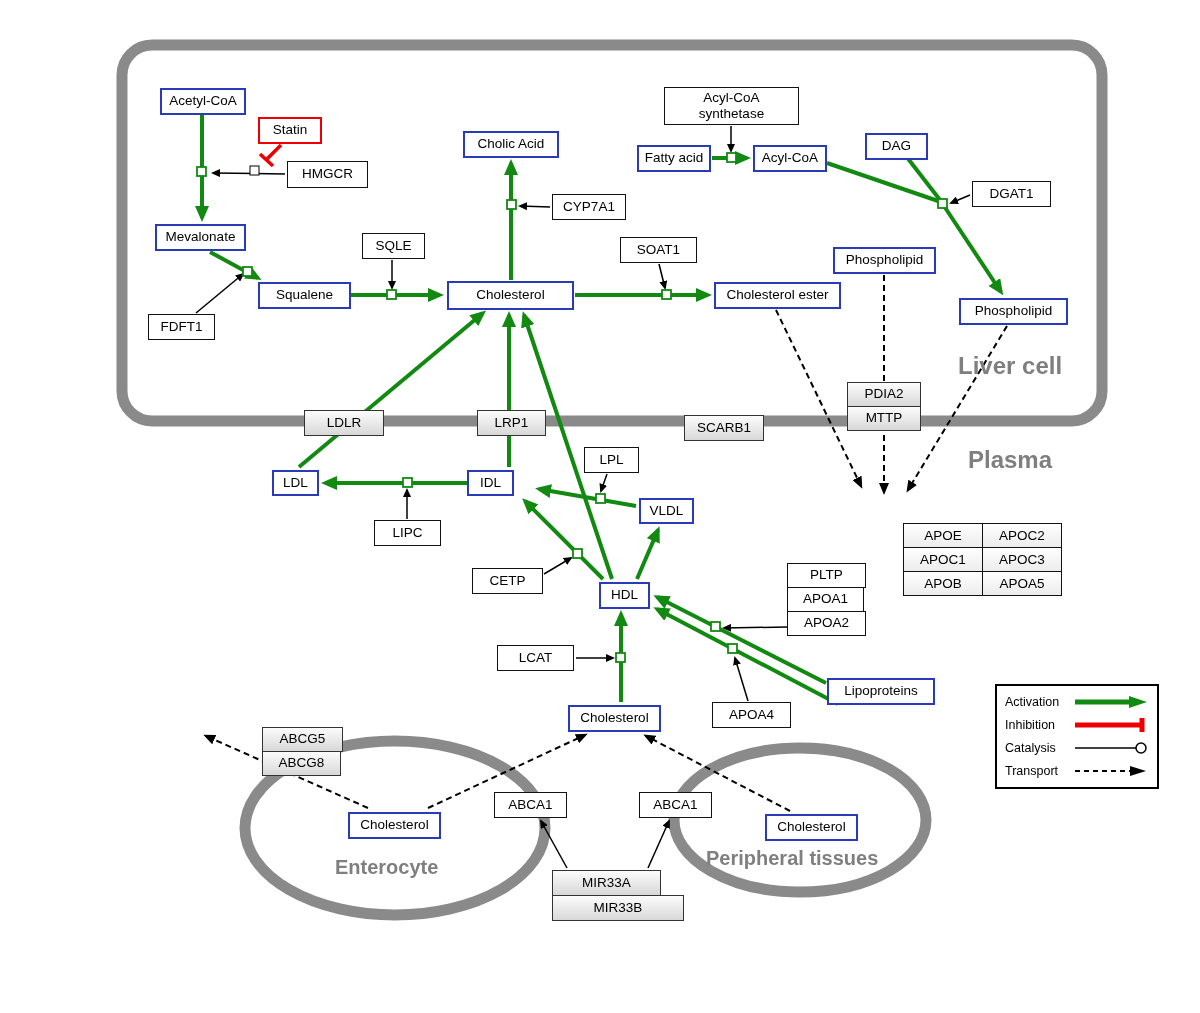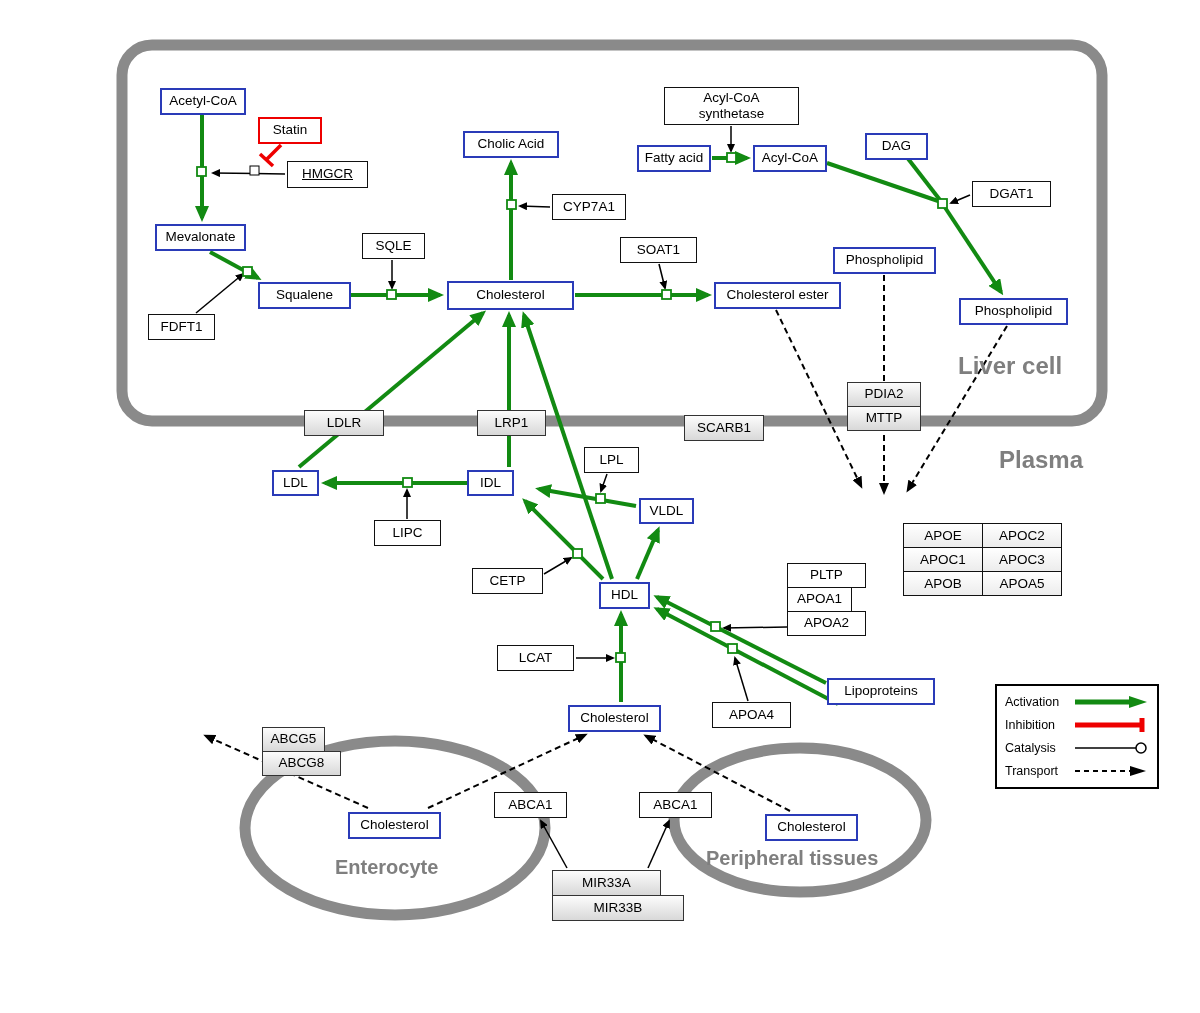--- a/index.html
+++ b/index.html
@@ -107,27 +107,27 @@
       <rect x="596" y="494" width="9" height="9"></rect>
       <rect x="573" y="549" width="9" height="9"></rect>
       <rect x="616" y="653" width="9" height="9"></rect>
       <rect x="711" y="622" width="9" height="9"></rect>
       <rect x="728" y="644" width="9" height="9"></rect>
       <rect x="250" y="166" width="9" height="9" stroke="#000" stroke-width="1"></rect>
     </g>
   </svg>
 
   <div class="region-label" style="left:958px;top:352px;font-size:24px;">Liver cell</div>
-  <div class="region-label" style="left:968px;top:446px;font-size:24px;margin-left:31px;">Plasma</div>
+  <div class="region-label" style="left:968px;top:446px;font-size:24px;">Plasma</div>
   <div class="region-label" style="left:335px;top:856px;font-size:20px;">Enterocyte</div>
   <div class="region-label" style="left:706px;top:847px;font-size:20px;">Peripheral tissues</div>
 
   <div class="node metabolite" style="left:160px;top:88px;width:86px;height:27px;">Acetyl-CoA</div>
   <div class="node statin" style="left:258px;top:117px;width:64px;height:27px;">Statin</div>
-  <div class="node enzyme" style="left:287px;top:161px;width:81px;height:27px;text-decoration:underline;">HMGCR</div>
+  <div class="node enzyme" style="left:287px;top:161px;width:81px;height:27px;">HMGCR</div>
   <div class="node metabolite" style="left:155px;top:224px;width:91px;height:27px;">Mevalonate</div>
   <div class="node enzyme" style="left:148px;top:314px;width:67px;height:26px;">FDFT1</div>
   <div class="node metabolite" style="left:258px;top:282px;width:93px;height:27px;">Squalene</div>
   <div class="node enzyme" style="left:362px;top:233px;width:63px;height:26px;">SQLE</div>
   <div class="node metabolite" style="left:447px;top:281px;width:127px;height:29px;">Cholesterol</div>
   <div class="node metabolite" style="left:463px;top:131px;width:96px;height:27px;">Cholic Acid</div>
   <div class="node enzyme" style="left:552px;top:194px;width:74px;height:26px;">CYP7A1</div>
   <div class="node enzyme" style="left:620px;top:237px;width:77px;height:26px;">SOAT1</div>
   <div class="node metabolite" style="left:714px;top:282px;width:127px;height:27px;">Cholesterol ester</div>
   <div class="node metabolite" style="left:637px;top:145px;width:74px;height:27px;">Fatty acid</div>
@@ -151,34 +151,34 @@
   <div class="node metabolite" style="left:467px;top:470px;width:47px;height:26px;">IDL</div>
   <div class="node enzyme" style="left:374px;top:520px;width:67px;height:26px;">LIPC</div>
   <div class="node enzyme" style="left:584px;top:447px;width:55px;height:26px;">LPL</div>
   <div class="node metabolite" style="left:639px;top:498px;width:55px;height:26px;">VLDL</div>
   <div class="node enzyme" style="left:472px;top:568px;width:71px;height:26px;">CETP</div>
   <div class="node metabolite" style="left:599px;top:582px;width:51px;height:27px;">HDL</div>
   <div class="node enzyme" style="left:497px;top:645px;width:77px;height:26px;">LCAT</div>
   <div class="node metabolite" style="left:568px;top:705px;width:93px;height:27px;">Cholesterol</div>
   <div class="node enzyme" style="left:712px;top:702px;width:79px;height:26px;">APOA4</div>
   <div class="node enzyme" style="left:787px;top:563px;width:79px;height:25px;">PLTP</div>
-  <div class="node enzyme" style="left:787px;top:587px;width:65px;height:25px;">APOA1</div>
+  <div class="node enzyme" style="left:787px;top:587px;width:77px;height:25px;">APOA1</div>
   <div class="node enzyme" style="left:787px;top:611px;width:79px;height:25px;">APOA2</div>
   <div class="node metabolite" style="left:827px;top:678px;width:108px;height:27px;">Lipoproteins</div>
 
   <div>
     <div class="apo-cell" style="left:903px;top:523px;">APOE</div>
     <div class="apo-cell" style="left:982px;top:523px;">APOC2</div>
     <div class="apo-cell" style="left:903px;top:547px;">APOC1</div>
     <div class="apo-cell" style="left:982px;top:547px;">APOC3</div>
     <div class="apo-cell" style="left:903px;top:571px;">APOB</div>
     <div class="apo-cell" style="left:982px;top:571px;">APOA5</div>
   </div>
 
-  <div class="node carrier" style="left:262px;top:727px;width:63px;height:25px;">ABCG5</div>
+  <div class="node carrier" style="left:262px;top:727px;width:81px;height:25px;">ABCG5</div>
   <div class="node carrier" style="left:262px;top:751px;width:79px;height:25px;text-align:right;">ABCG8</div>
   <div class="node metabolite" style="left:348px;top:812px;width:93px;height:27px;">Cholesterol</div>
   <div class="node enzyme" style="left:494px;top:792px;width:73px;height:26px;">ABCA1</div>
   <div class="node enzyme" style="left:639px;top:792px;width:73px;height:26px;">ABCA1</div>
   <div class="node metabolite" style="left:765px;top:814px;width:93px;height:27px;">Cholesterol</div>
   <div class="node carrier" style="left:552px;top:870px;width:109px;height:26px;">MIR33A</div>
   <div class="node carrier" style="left:552px;top:895px;width:132px;height:26px;">MIR33B</div>
 
   <div class="legend">
     <div class="legend-row">

